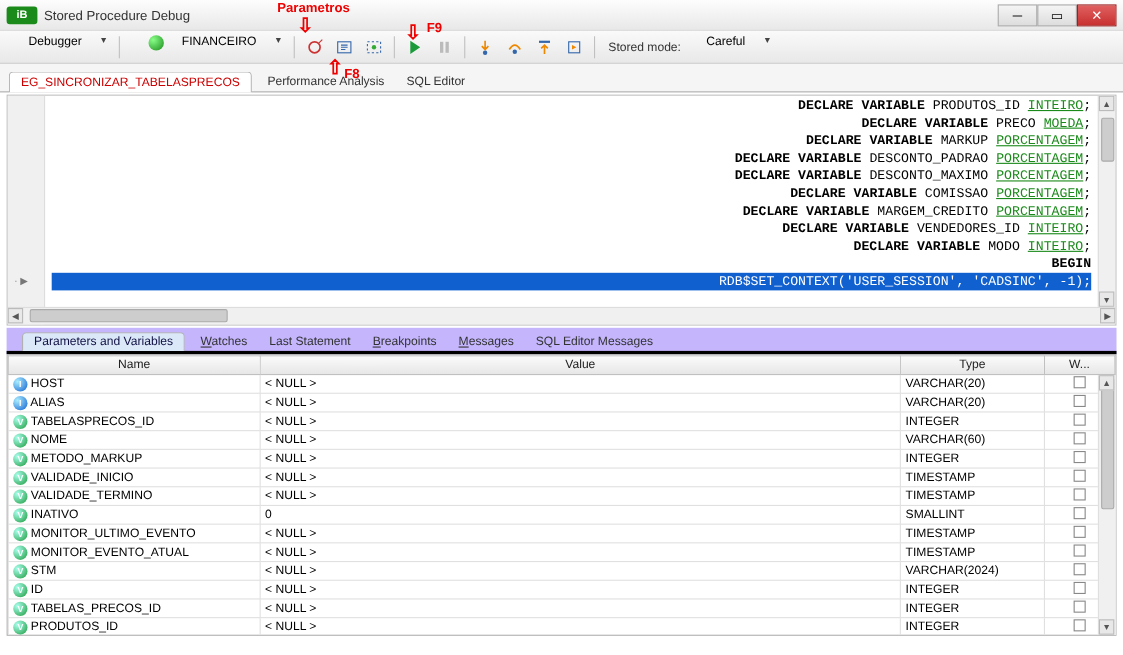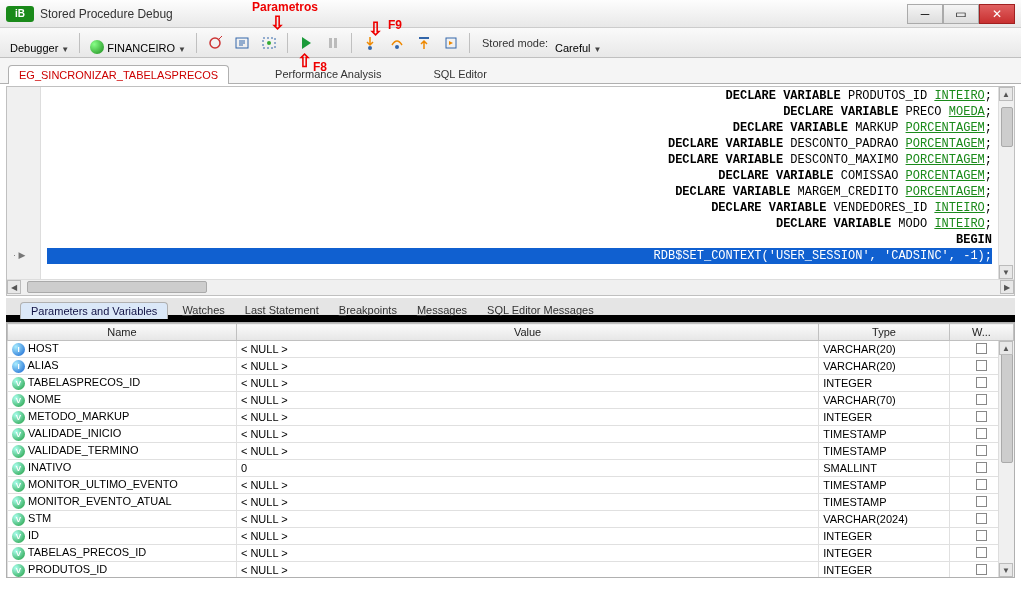--- a/index.html
+++ b/index.html
@@ -14,28 +14,28 @@
 .titlebar .winbtn.close { background: linear-gradient(#e06060, #c83030); color: #fff; border-color: #a02020; }
 
 
 .annot { position: absolute; color: #e00; font-weight: bold; font-size: 12px; z-index: 100; pointer-events: none; }
 .annot-arrow { color: #e00; font-size: 18px; line-height: 1; }
 
 
 .toolbar { height: 30px; background: linear-gradient(#fafafa, #e8e8e8); border-bottom: 1px solid #c0c0c0; display: flex; align-items: center; padding: 0 6px; gap: 3px; }
 .toolbar .sep { width: 1px; height: 20px; background: #c0c0c0; margin: 0 3px; }
 .toolbar .btn { min-width: 22px; height: 22px; display: flex; align-items: center; justify-content: center; border: 1px solid transparent; border-radius: 2px; cursor: pointer; padding: 0 3px; }
-.toolbar .dd { display: flex; align-items: flex-end; gap: 3px; padding: 0 4px; height: 22px; cursor: pointer; }
+.toolbar .dd { display: flex; align-items: flex-start; gap: 16px; padding: 0 4px; height: 22px; cursor: pointer; margin-left: 16px; }
 .toolbar .dd .caret { font-size: 8px; color: #444; }
 .toolbar .label { color: #333; margin-left: 6px; }
 .db-icon { width: 14px; height: 14px; background: radial-gradient(circle at 30% 30%, #8f8, #1a8a1a); border-radius: 50%; }
 .icon-svg { width: 16px; height: 16px; }
 
 
-.tabs { display: flex; align-items: flex-end; padding: 4px 8px 0 8px; border-bottom: 1px solid #b0b0b0; background: #f5f5f5; height: 26px; gap: 32px; }
+.tabs { display: flex; align-items: flex-end; padding: 4px 8px 0 8px; border-bottom: 1px solid #b0b0b0; background: #f5f5f5; height: 26px; }
 .tab { padding: 3px 10px; border: 1px solid #b0b0b0; border-bottom: none; border-radius: 4px 4px 0 0; margin-right: 4px; background: #fafafa; cursor: pointer; font-size: 11px; color: #333; }
 .tab.active { background: #fff; color: #c00; position: relative; top: 1px; }
 .tablink { padding: 3px 10px; color: #333; cursor: pointer; }
 
 
 .editor-wrap { position: relative; border: 1px solid #c0c0c0; margin: 2px 6px; height: 210px; overflow: hidden; }
 .gutter { position: absolute; left: 0; top: 0; bottom: 0; width: 34px; background: #f0f0f0; border-right: 1px solid #ddd; }
 .gutter .marker { position: absolute; left: 6px; font-size: 9px; color: #777; }
 .code { position: absolute; left: 34px; right: 16px; top: 0; bottom: 16px; font-family: "Courier New", monospace; font-size: 12px; line-height: 16px; white-space: pre; overflow: hidden; padding: 1px 6px; }
 .code .line { height: 16px; text-align: right; }
@@ -46,21 +46,21 @@
 .editor-wrap .hscroll { position: absolute; left: 0; right: 0; bottom: 0; height: 16px; background: #f0f0f0; border-top: 1px solid #ddd; display: flex; }
 .hscroll .thumb { width: 180px; height: 12px; background: #cdcdcd; border: 1px solid #aaa; margin: 1px 0 0 20px; border-radius: 2px; }
 .vscroll .thumb { width: 12px; height: 40px; background: #cdcdcd; border: 1px solid #aaa; margin: 20px auto 0; border-radius: 2px; }
 .vscroll .arr, .hscroll .arr { width: 14px; height: 14px; background: #e8e8e8; border: 1px solid #bbb; font-size: 8px; display: flex; align-items: center; justify-content: center; color: #555; }
 .vscroll .arr.up { position: absolute; top: 0; left: 0; }
 .vscroll .arr.dn { position: absolute; bottom: 0; left: 0; }
 .hscroll .arr.l { position: absolute; left: 0; top: 0; }
 .hscroll .arr.r { position: absolute; right: 0; top: 0; }
 
 
-.btabs { display: flex; align-items: flex-start; padding: 4px 14px 0 14px; border-bottom: 7px solid #000000; background: #e5e5e5; height: 24px; margin: 0 6px; }
+.btabs { display: flex; align-items: center; padding: 4px 14px 0 14px; border-bottom: 3px solid #000000; background: #c4b5fd; height: 24px; margin: 0 6px; }
 .btab { padding: 2px 10px; border: 1px solid #b0b0b0; border-bottom: none; border-radius: 4px 4px 0 0; margin-right: 4px; background: #dbe8f8; cursor: pointer; font-size: 11px; color: #114; }
 .btab.active { background: #dbe8f8; }
 .btlink { padding: 2px 10px; color: #333; cursor: pointer; }
 .btlink u { text-decoration: underline; }
 
 
 .grid-wrap { position: relative; margin: 0 6px 6px 6px; border: 1px solid #b0b0b0; height: 256px; overflow: hidden; }
 .grid { width: 100%; border-collapse: collapse; font-size: 11px; }
 .grid th { background: linear-gradient(#fafafa, #e6e6e6); border: 1px solid #c0c0c0; text-align: center; padding: 2px 22px; font-weight: normal; color: #222; position: sticky; top: 0; }
 .grid td { border: 1px solid #e0e0e0; padding: 1px 4px; height: 17px; }
@@ -231,21 +231,21 @@
         </tr>
         <tr>
           <td><span class="vicon">V</span> <span>TABELASPRECOS_ID</span></td>
           <td>&lt; NULL &gt;</td>
           <td>INTEGER</td>
           <td class="chk"><span class="box"></span></td>
         </tr>
         <tr>
           <td><span class="vicon">V</span> <span>NOME</span></td>
           <td>&lt; NULL &gt;</td>
-          <td>VARCHAR(70)</td>
+          <td>VARCHAR(60)</td>
           <td class="chk"><span class="box"></span></td>
         </tr>
         <tr>
           <td><span class="vicon">V</span> <span>METODO_MARKUP</span></td>
           <td>&lt; NULL &gt;</td>
           <td>INTEGER</td>
           <td class="chk"><span class="box"></span></td>
         </tr>
         <tr>
           <td><span class="vicon">V</span> <span>VALIDADE_INICIO</span></td>

